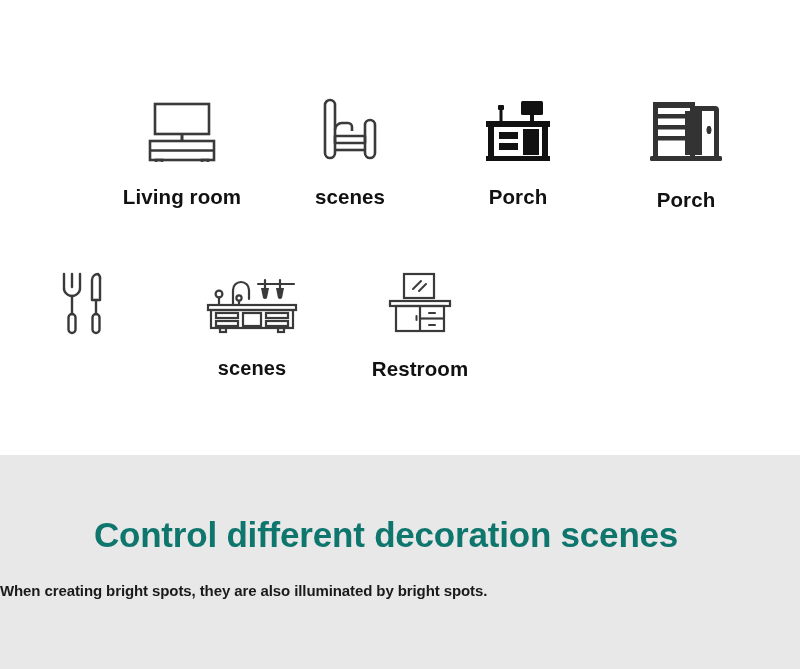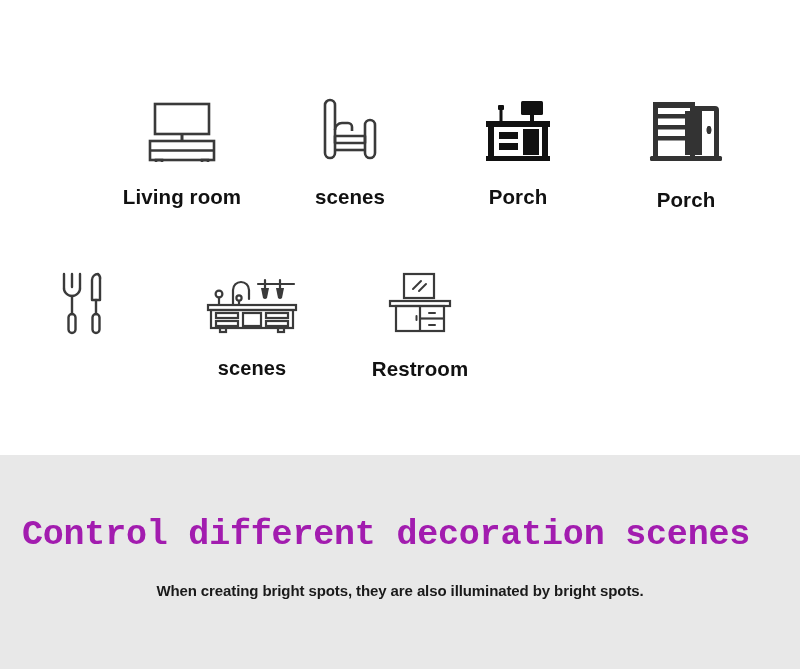--- a/index.html
+++ b/index.html
@@ -87,33 +87,32 @@
     width: 800px;
     height: 214px;
     background: #e8e8e8;
   }
   .banner-title {
     position: absolute;
     left: 0;
     top: 60px;
     width: 772px;
     text-align: center;
-    font-family: Liberation Mono, monospace;
+    font-family: Liberation Sans, sans-serif;
     font-weight: bold;
     font-size: 35px;
-    color: #a21caf;
+    color: #0f766e;
     letter-spacing: -0.2px;
     white-space: nowrap;
   }
   .banner-subtitle {
     position: absolute;
     left: 0;
     top: 127px;
     width: 800px;
-    text-align: center;
     font-family: "Liberation Sans", sans-serif;
     font-weight: bold;
     font-size: 15px;
     color: #1a1a1a;
     letter-spacing: -0.1px;
     white-space: nowrap;
   }
 </style>
 </head>
 <body>

